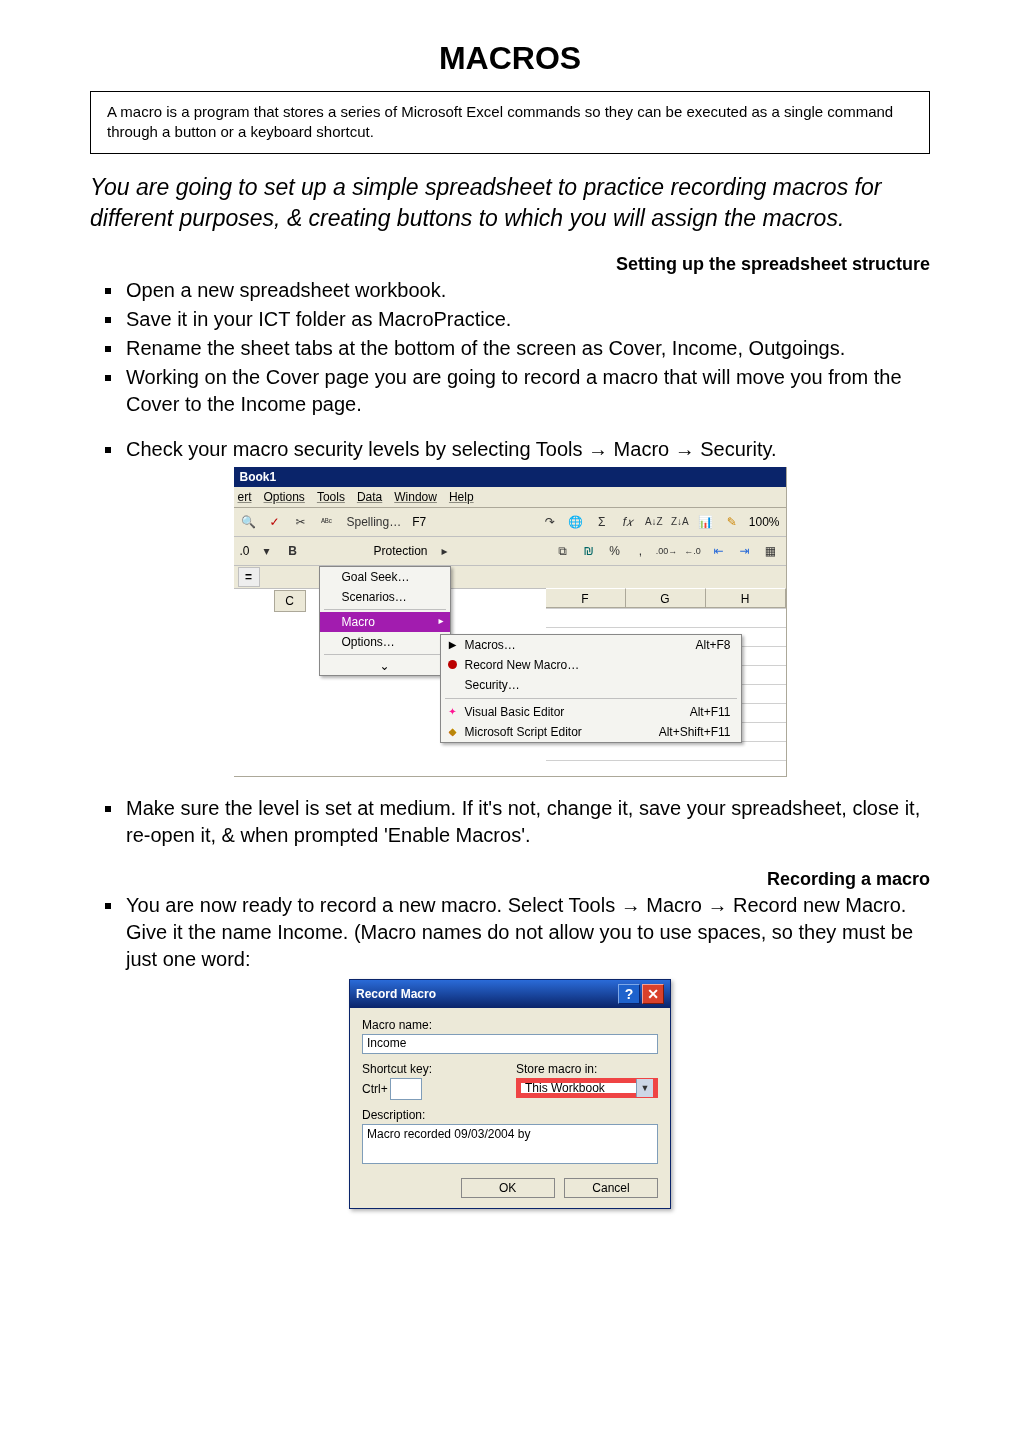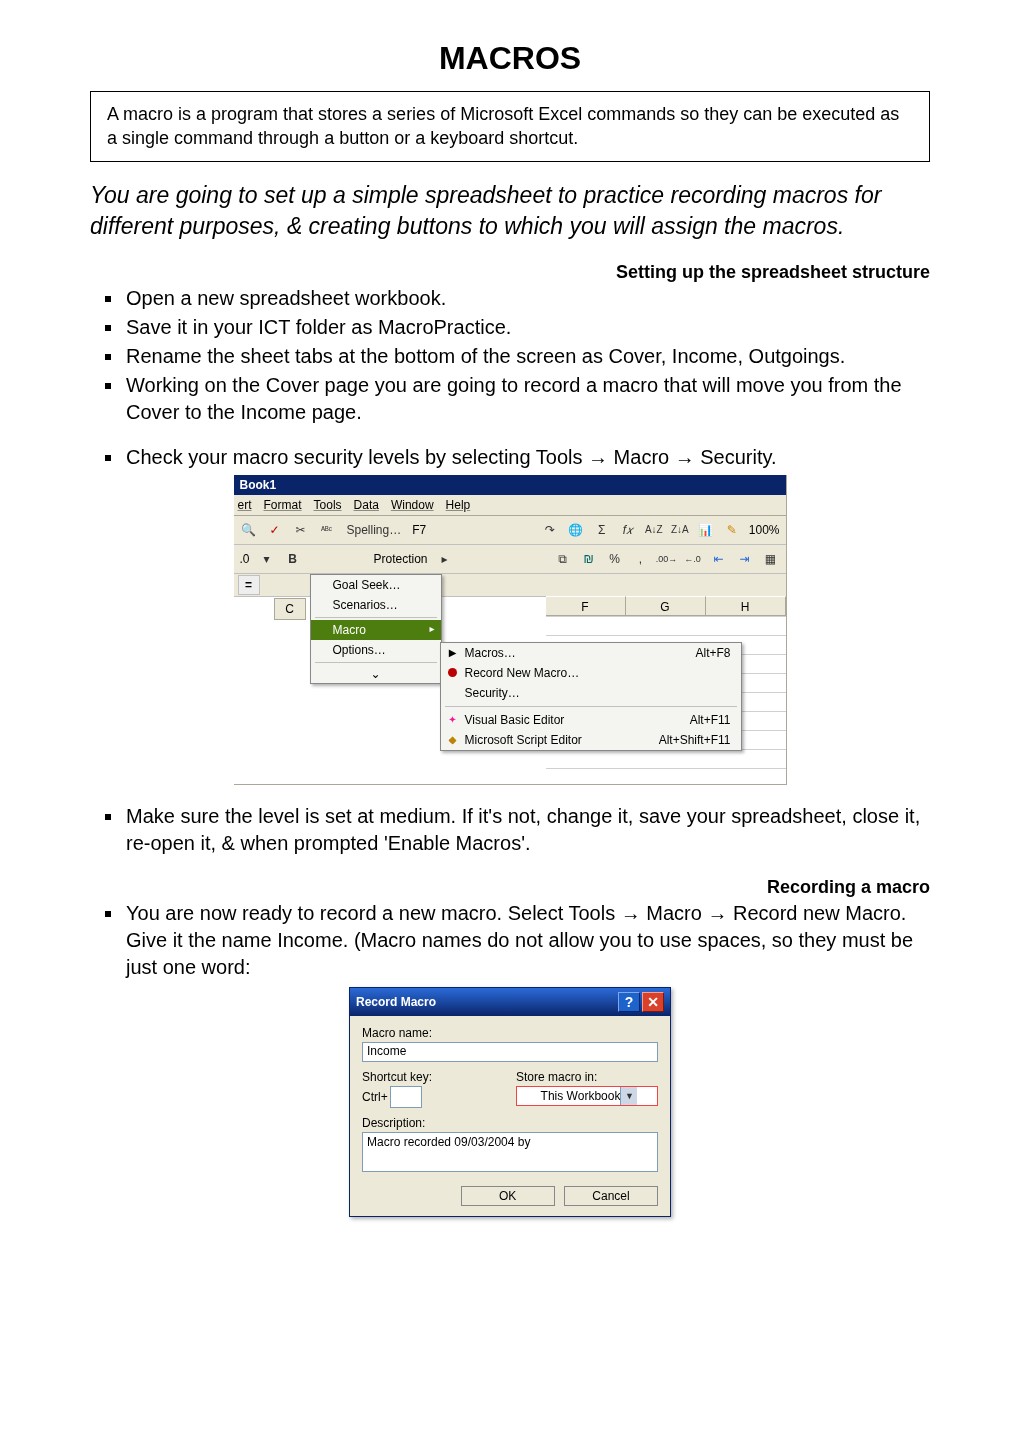--- a/index.html
+++ b/index.html
@@ -14,21 +14,21 @@
   }
   h1.title {
     text-align: center;
     font-size: 32px;
     font-weight: bold;
     margin: 0 0 14px 0;
   }
   .intro-box {
     border: 1px solid #000;
     padding: 10px 16px;
-    font-size: 18px;
+    font-size: 15px;
     line-height: 1.35;
   }
   .italic-para {
     font-style: italic;
     font-size: 23px;
     line-height: 1.35;
     margin: 18px 0;
   }
   h2.section {
     font-size: 18px;
@@ -118,32 +118,32 @@
   .excel .gridlines {
     position:absolute; top:42px; right:0; width:240px; bottom:0;
     background-image: linear-gradient(#d0d0d0 1px, transparent 1px);
     background-size: 100% 19px;
   }
   .excel .cellC {
     position:absolute; left:40px; top:24px; width:30px; height:20px;
     background:#ece9d8; border:1px solid #aca899; text-align:center; line-height:20px;
   }
   .excel .menu1 {
-    position: absolute; left: 76px; top: 0; width: 130px;
+    position: absolute; left: 85px; top: 0; width: 130px;
     background: #f4f4f0; border: 1px solid #888;
     box-shadow: 2px 2px 3px rgba(0,0,0,0.3);
   }
   .excel .menu1 .mrow {
     padding: 3px 8px 3px 22px; position:relative;
   }
   .excel .menu1 .msep { height:1px; background:#c0c0c0; margin:2px 4px; }
   .excel .menu1 .marrow:after {
     content: "▸"; position: absolute; right: 6px; font-size:10px; color:#555;
   }
-  .excel .menu1 .mrow.sel { background:#4d7c0f; color:#fff; }
+  .excel .menu1 .mrow.sel { background:#a21caf; color:#fff; }
   .excel .menu1 .mrow.sel:after { color:#fff; }
   .excel .menu1 .chev { text-align:center; padding:2px; }
   .excel .menu2 {
     position: absolute; left: 206px; top: 68px; width: 300px;
     background: #f4f4f0; border: 1px solid #888;
     box-shadow: 2px 2px 3px rgba(0,0,0,0.3);
   }
   .excel .menu2 .mrow2 {
     display:flex; justify-content:space-between;
     padding: 3px 10px 3px 24px; position:relative;
@@ -187,22 +187,22 @@
   }
   .dlg .row2 { display:flex; gap:12px; margin-bottom:8px; }
   .dlg .row2 > div { flex:1; }
   .dlg .ctrlbox {
     display:inline-flex; align-items:center; gap:2px;
   }
   .dlg .keybox {
     width:30px; height:20px; background:#fff; border:1px solid #7f9db9;
   }
   .dlg .combo {
-    width:100%; height:20px; background:#fff; border:1px solid #ef4444;
-    display:flex; justify-content:center; align-items:center;
+    width:100%; height:20px; background:#fff; border:5px solid #ef4444;
+    display:flex; justify-content:space-between; align-items:center;
     padding-left:4px; box-sizing:border-box;
   }
   .dlg .combo .dd {
     width:16px; height:18px; background:#cdd7e6; border-left:1px solid #7f9db9;
     display:flex;align-items:center;justify-content:center;font-size:9px;color:#333;
   }
   .dlg .desc {
     width:100%; height:40px; background:#fff; border:1px solid #7f9db9;
     padding:2px 4px; box-sizing:border-box; margin-bottom:14px;
   }
@@ -234,21 +234,21 @@
   <ul class="body-list" style="margin-bottom:4px;">
     <li>Check your macro security levels by selecting Tools → Macro → Security.</li>
   </ul>
 
   <div class="screenshot-wrap">
     
     <div class="excel">
       <div class="titlebar">Book1</div>
       <div class="menubar">
         <span>ert</span>
-        <span>Format</span>
+        <span>Options</span>
         <span>Tools</span>
         <span>Data</span>
         <span>Window</span>
         <span>Help</span>
       </div>
       <div class="toolbar">
         <span class="tbicon">🔍</span>
         <span class="tbicon" style="color:#b00;">✓</span>
         <span class="tbicon">✂</span>
         <span class="tbicon" style="font-size:9px;">ᴬᴮᶜ</span>

